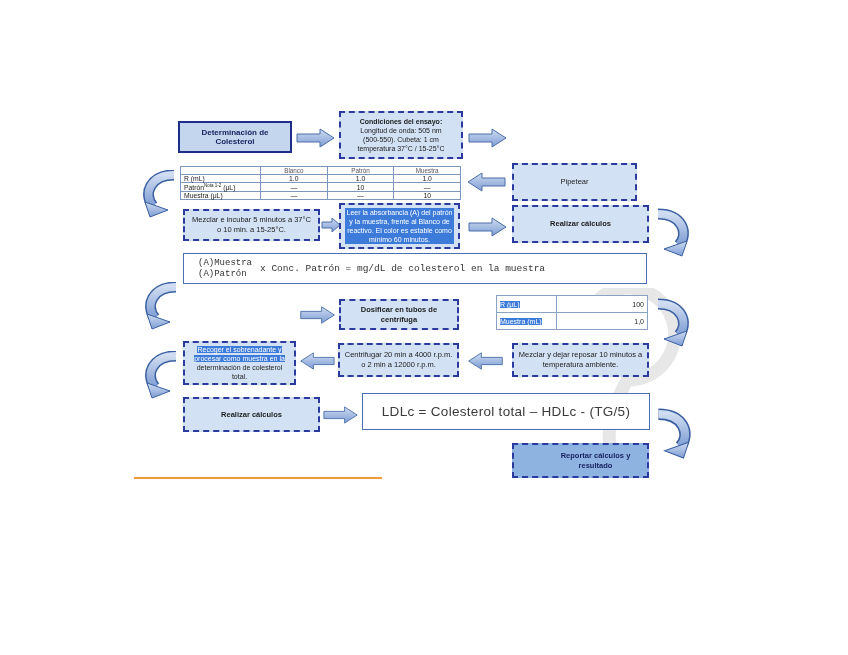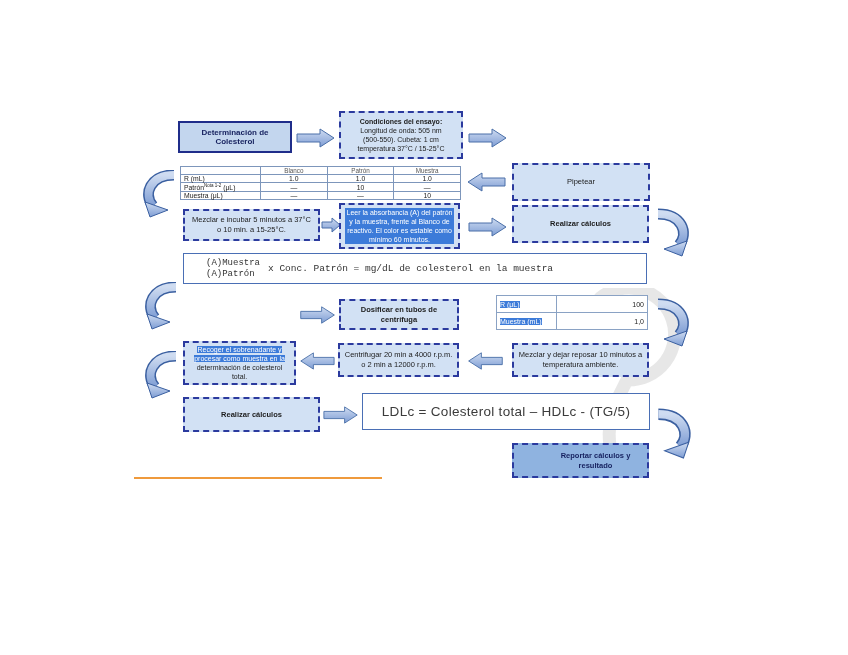--- a/index.html
+++ b/index.html
@@ -15,21 +15,21 @@
     position:absolute; border:2px solid #1f2d8a; background:#c3d6ee;
     display:flex; align-items:center; justify-content:center; text-align:center;
     font-weight:bold; font-size:8px; color:#15205e; padding:10px 4px; z-index:2;
   }
   .hbox.fill2 { background:#8fb3e0; }
   .dbox.fill2 { background:#8fb3e0; font-weight:bold; color:#15205e;padding-left:34px; }
   .fbox {
     position:absolute; background:#fff; border:1px solid #4a6fb5; z-index:2;
     display:flex; align-items:center; color:#333;
   }
-  .fbox.f1 { padding-left:22px; font-family:"Liberation Mono", monospace; }
+  .fbox.f1 { padding-left:14px; font-family:"Liberation Mono", monospace; }
   .frac { display:flex; flex-direction:column; align-items:flex-start; font-size:9px; line-height:1.15; margin-right:8px; }
   .frest { font-size:9.5px; }
   .fbox.f2 { justify-content:center; font-size:13.5px; color:#3b3b3b; letter-spacing:.3px; }
   .hl { background:#3c7bd9; color:#fff; }
   .blk { display:block; }
   .tbl { position:absolute; border-collapse:collapse; background:#fff; z-index:2; table-layout:fixed; }
   .tbl th, .tbl td { border:1px solid #7d96bb; padding:0 3px; font-weight:normal; text-align:center; }
   .tbl th { font-size:6.3px; color:#555; height:8px; }
   .tbl td { font-size:6.8px; color:#222; height:8px; }
   .tbl td.lbl { text-align:left; }
@@ -110,21 +110,21 @@
       <td>—</td>
       <td>10</td>
     </tr>
   </tbody>
     </table>
 
   <svg class="arrow" style="left:466px;top:171px" width="40" height="22" viewBox="0 0 40 22">
     <polygon points="39,7 16,7 16,2 2,11 16,20 16,15 39,15" fill="url(#gArrow)" stroke="#4a6fa8" stroke-width="1"></polygon>
   </svg>
 
-  <div class="dbox" style="left:512px;top:163px;width:138px;height:38px">
+  <div class="dbox" style="left:512px;top:163px;width:125px;height:38px">
     <span>Pipetear</span>
   </div>
 
   <svg class="curve" style="left:138px;top:170px" width="44" height="48" viewBox="0 0 44 48">
     <path d="M36,5 C12,5 5,24 15,36" fill="none" stroke="#3a5fa0" stroke-width="11"></path>
     <path d="M36,5 C12,5 5,24 15,36" fill="none" stroke="url(#gArrow)" stroke-width="8"></path>
     <polygon points="7,32 30,40 12,47" fill="url(#gArrow)" stroke="#3a5fa0" stroke-width="1"></polygon>
   </svg>
 
   <div class="dbox" style="left:183px;top:209px;width:137px;height:32px">

